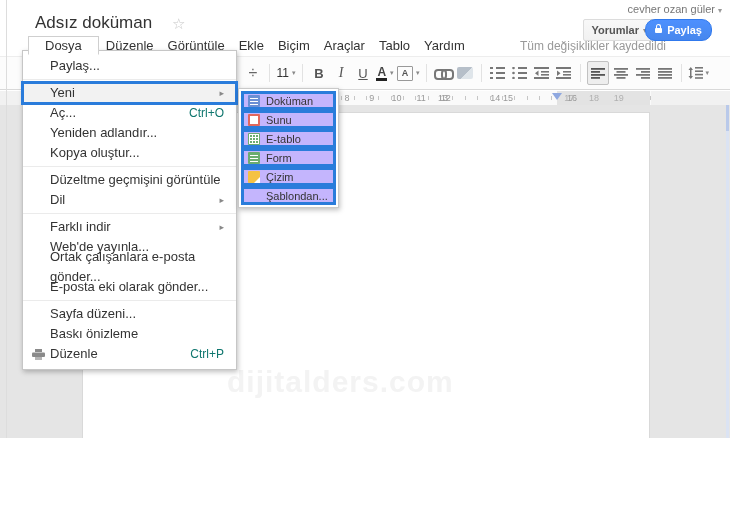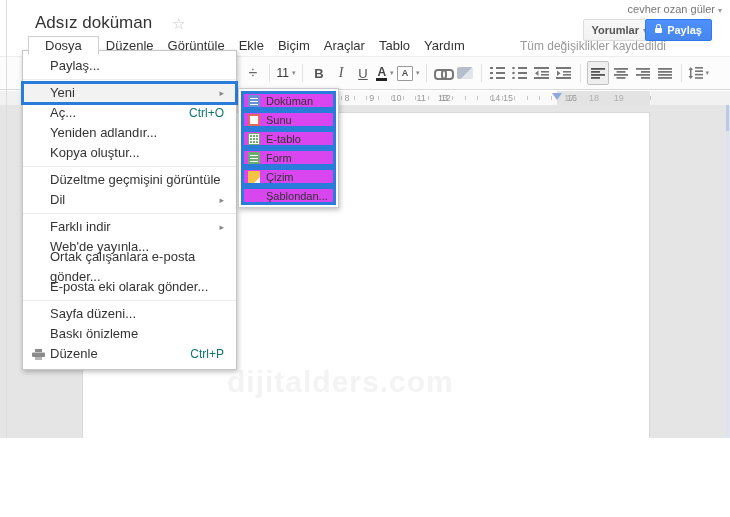--- a/index.html
+++ b/index.html
@@ -13,21 +13,21 @@
   .user-row{position:absolute;top:3px;right:8px;font-size:11px;color:#777;z-index:5;}
   .user-row .caret{font-size:8px;color:#999;margin-left:3px;}
   .doc-title{position:absolute;left:35px;top:13px;font-size:17px;color:#333;z-index:5;}
   .star{position:absolute;left:172px;top:15px;font-size:15px;color:#c8c8c8;z-index:5;}
 
   .btn-comments{position:absolute;right:74px;top:19px;height:20px;padding:0 8px;display:flex;align-items:center;
     background:linear-gradient(#f8f8f8,#f1f1f1);border:1px solid #dcdcdc;border-radius:2px;
     font-size:11px;font-weight:bold;color:#555;z-index:5;}
   .btn-comments .caret{font-size:8px;color:#888;margin-left:4px;}
   .btn-share{position:absolute;right:18px;top:19px;height:20px;padding:0 9px;display:flex;align-items:center;
-    background:linear-gradient(#4d90fe,#4787ed);border:1px solid #3079ed;border-radius:2px;
+    background:linear-gradient(#4d90fe,#4787ed);border:1px solid #3079ed;border-radius:10px;
     font-size:11px;font-weight:bold;color:#fff;z-index:5;}
   .lock{width:7px;height:5px;background:#fff;border-radius:1px;position:relative;margin-right:5px;display:inline-block;}
   .lock::before{content:"";position:absolute;top:-4px;left:1px;width:3px;height:3px;border:1.5px solid #fff;border-bottom:none;border-radius:3px 3px 0 0;}
 
   .menubar{position:absolute;left:28px;top:37px;height:17px;display:flex;align-items:center;font-size:13px;color:#333;z-index:40;}
   .menubar .mitem{padding:1px 7px;cursor:default;}
   .menubar .mitem.open{background:#fff;border:1px solid #cfcfcf;border-bottom-color:#fff;padding:1px 16px;position:relative;z-index:45;}
   .status-text{margin-left:48px;font-size:12px;color:#999;}
 
   
@@ -75,21 +75,21 @@
   .menu-row .shortcut{color:#0f766e;font-size:12px;}
   .menu-row .subarrow{color:#888;font-size:9px;}
   .menu-row.hl{background:#f2f2f2;}
   .menu-sep{height:1px;background:#ebebeb;margin:3px 0;}
   .anno{position:absolute;left:-2px;right:-2px;top:-2px;bottom:-2px;border:3px solid #2a7cdb;pointer-events:none;z-index:6;}
   .printer{position:absolute;left:9px;top:5px;}
 
   
   .submenu{position:absolute;left:238px;top:88px;width:101px;background:#fff;border:1px solid #c9c9c9;
     box-shadow:1px 2px 5px rgba(0,0,0,.25);z-index:31;padding:2px;box-sizing:border-box;}
-  .sub-row{border:3px solid #2a7cdb;height:13px;display:flex;align-items:center;padding:0 4px;background:#d946ef;}
+  .sub-row{border:3px solid #2a7cdb;height:13px;display:flex;align-items:center;padding:0 4px;background:#c4b5fd;}
   .sub-row .slabel{font-size:11px;color:#333;white-space:nowrap;}
   .sicon{width:12px;height:12px;border-radius:1px;margin-right:6px;position:relative;flex:none;}
   .sicon.docs{background:#6b8fd4;}
   .sicon.docs::after{content:"";position:absolute;left:2px;top:3px;width:8px;height:7px;
     background:repeating-linear-gradient(#fff 0 1px,transparent 1px 3px);}
   .sicon.sunu{background:#fff;border:2px solid #e2685c;width:8px;height:8px;}
   .sicon.etablo{background:#6cac70;}
   .sicon.etablo::after{content:"";position:absolute;left:1px;top:1px;width:10px;height:10px;
     background:linear-gradient(#fff 1px,transparent 1px) 0 0/10px 3px repeat-y,
                linear-gradient(90deg,#fff 1px,transparent 1px) 0 0/3px 10px repeat-x;}

